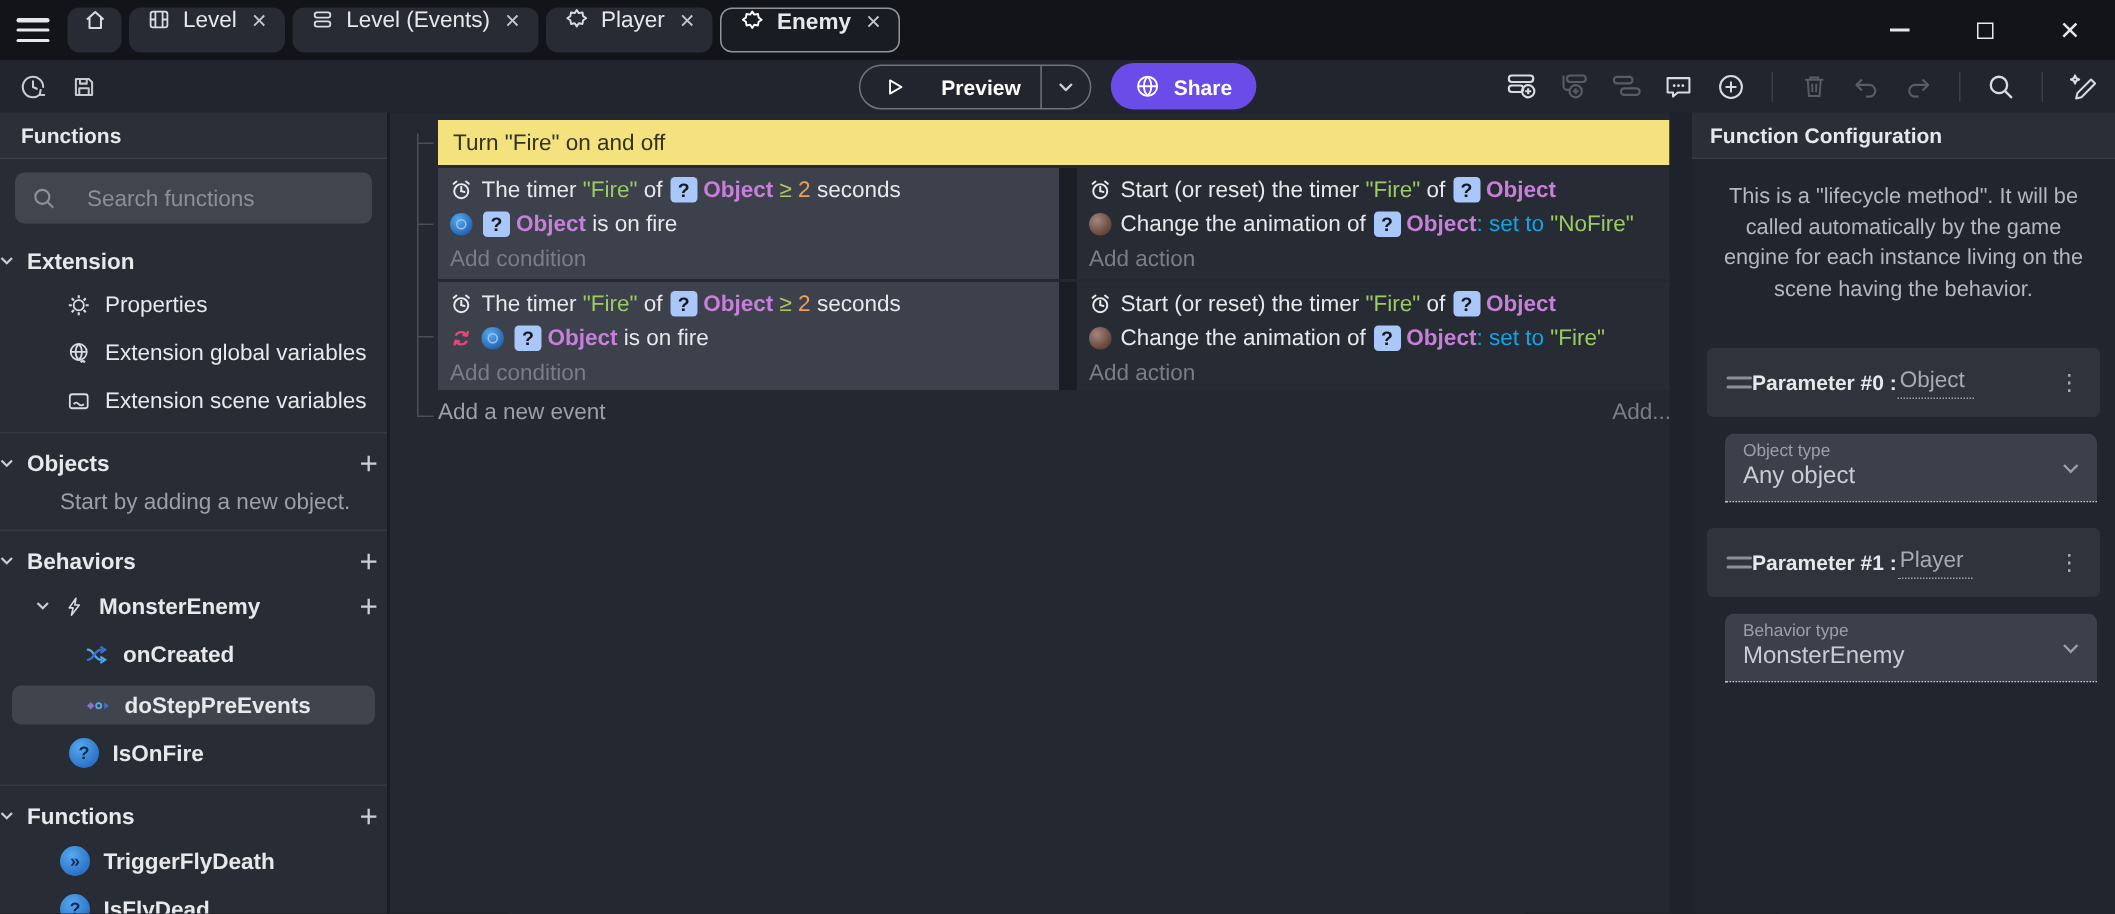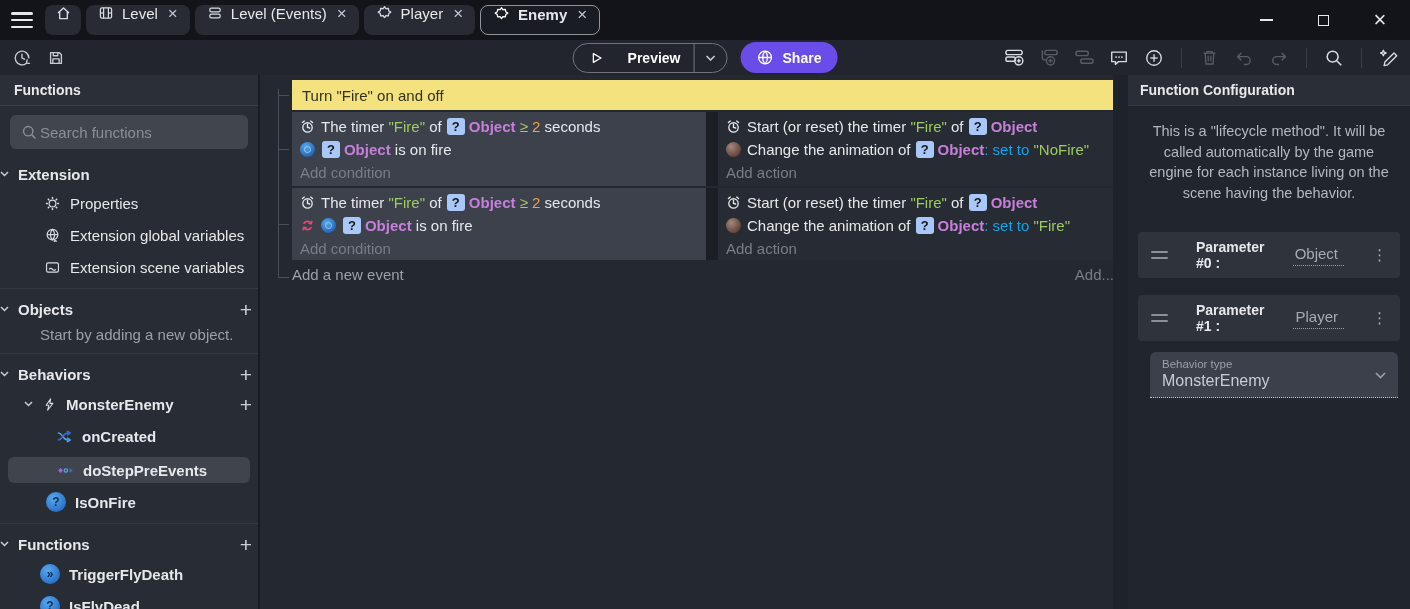--- a/index.html
+++ b/index.html
@@ -40,21 +40,21 @@
   .preview-arrow { display:flex; align-items:center; padding:0 11px; cursor:pointer; }
   .btn-share { margin-left:13px; height:31px; background:#6A4DE8; border-radius:16px; display:flex; align-items:center; gap:9px; padding:0 16px; color:#fff; cursor:pointer; }
   .btn-share b { font-size:14px; }
 
   
   .main { position:absolute; top:75px; left:0; right:0; bottom:0; }
 
   
   .sidebar { position:absolute; left:0; top:0; bottom:0; width:259px; background:#282C34; border-right:1px solid #171A20; }
   .sb-header { height:31px; background:#2B2F37; border-bottom:1px solid #3A3E46; display:flex; align-items:center; padding:0 14px; font-size:14px; font-weight:bold; }
-  .search-wrap { margin:9px 10px 13px; height:34px; background:#41454E; border-radius:6px; display:flex; align-items:center; gap:2px; padding:0 11px; }
+  .search-wrap { margin:9px 10px 13px; height:34px; background:#41454E; border-radius:6px; display:flex; align-items:center; gap:20px; padding:0 11px; }
   .search-wrap input { flex:1; background:transparent; border:none; outline:none; color:#C9CDD4; font-size:15px; font-family:inherit; }
   .search-wrap input::placeholder { color:#8A8F98; }
   .sec-head { display:flex; align-items:center; gap:9px; height:24px; padding:0 0; font-weight:bold; font-size:15px; }
   .plusbtn { margin-left:auto; color:#C9CDD4; font-size:21px; font-weight:400; line-height:1; padding-right:6px; cursor:pointer; }
   .sb-row { height:22px; display:flex; align-items:center; gap:9px; font-size:15px; margin-bottom:10px; cursor:pointer; }
   .ind1 { padding-left:44px; }
   .ind1b { padding-left:40px; }
   .ind2 { padding-left:56px; }
   .sb-row.selected { background:#3F444D; border-radius:6px; margin:0 8px 8px; height:26px; padding-left:48px; }
   .sb-empty { padding-left:40px; color:#9AA0A8; margin:5px 0 10px; }
@@ -88,21 +88,21 @@
   .eicon.behavior-icon::after { content:""; width:5px; height:5px; border:1.5px solid #9CC6F2; border-radius:50%; }
   .eicon.animation-icon { width:15px; height:15px; border-radius:50%; background:radial-gradient(circle at 35% 32%, #A1887F, #6D4C41 62%, #4E342E); }
   .add-link { height:23px; display:flex; align-items:center; color:#787E88; cursor:pointer; }
   .add-event-link { position:absolute; left:32px; top:191px; color:#9AA0A8; cursor:pointer; }
   .add-more-link { position:absolute; right:14px; top:191px; color:#787E88; cursor:pointer; }
 
   
   .config { position:absolute; right:0; top:0; bottom:0; width:282px; background:#21252D; }
   .cfg-header { height:31px; background:#2A2E36; border-bottom:1px solid #363A42; display:flex; align-items:center; padding:0 12px; font-size:14px; font-weight:bold; }
   .cfg-desc { margin:15px 17px 0; text-align:center; color:#B3B8C0; font-size:14.5px; line-height:1.42; }
-  .param-card { margin:29px 10px 0; background:#2F333C; border-radius:4px; height:46px; display:flex; align-items:center; padding:0 13px; gap:28px; }
+  .param-card { margin:29px 10px 0; background:#2F333C; border-radius:4px; height:46px; display:flex; align-items:center; padding:0 13px; gap:0; }
   .param-card.second { margin-top:17px; }
   .drag { display:flex; flex-direction:column; gap:4px; cursor:grab; }
   .drag i { display:block; width:17px; height:2px; background:#8A8F98; border-radius:2px; }
   .param-label { font-weight:bold; font-size:14px; }
   .param-value { color:#A5ABB5; font-size:15px; border-bottom:1px dotted #99A0AA; padding:0 6px 3px 2px; cursor:text; }
   .kebab { margin-left:auto; color:#A9AEB8; font-size:15px; cursor:pointer; letter-spacing:0; }
   .field { margin:11px 12px 0 22px; background:#3B404A; border-radius:6px 6px 0 0; border-bottom:1px dotted #C2C7CE; padding:6px 12px 7px; position:relative; cursor:pointer; }
   .field-label { font-size:11.5px; color:#9AA0A8; margin-bottom:2px; }
   .field-value { font-size:16px; color:#C8CCD3; }
   .field .chev { position:absolute; right:12px; top:20px; }
@@ -604,20 +604,29 @@
 
     <div class="param-card">
       <span class="drag">
           <i></i>
           <i></i>
         </span>
       <span class="param-label">Parameter #0 :</span>
       <span class="param-value">Object</span>
       <span class="kebab">⋮</span>
     </div>
+    <div class="field">
+      <div class="field-label">Object type</div>
+      <div class="field-value">Any object</div>
+      <span class="chev">
+          <svg width="11" height="7" viewBox="0 0 11 7" fill="none" stroke="#9AA0A8" stroke-width="1.6">
+            <polyline points="1,1 5.5,5.5 10,1"></polyline>
+          </svg>
+        </span>
+    </div>
 
     <div class="param-card second">
       <span class="drag">
           <i></i>
           <i></i>
         </span>
       <span class="param-label">Parameter #1 :</span>
       <span class="param-value">Player</span>
       <span class="kebab">⋮</span>
     </div>

